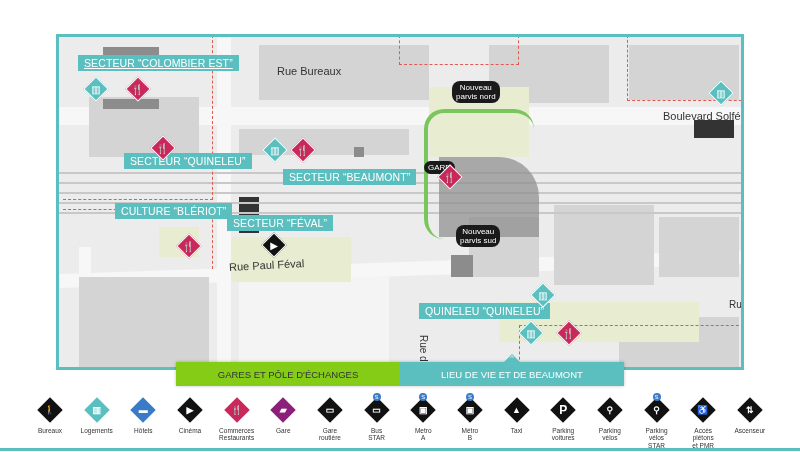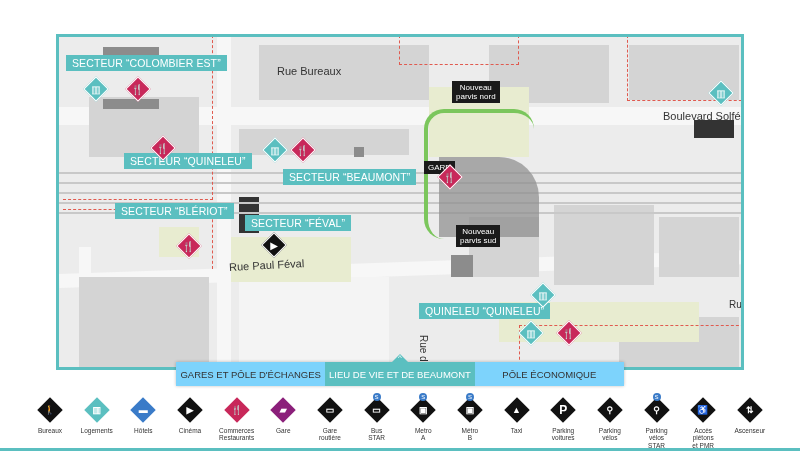--- a/index.html
+++ b/index.html
@@ -10,26 +10,26 @@
   .block.dark { background: #8c8c8c; }
   .block.black { background: #333333; }
   .block.light { background: #f4f4f4; }
   .road { position: absolute; background: #f7f7f7; }
   .green { position: absolute; background: #e8ecd0; }
   .greenline { position: absolute; border: 4px solid #7bc65c; border-radius: 20px; }
   .rail { position: absolute; height: 2px; background: #c8c8c8; }
   .boundary { position: absolute; border: 1px dashed #e05a4f; }
   .street { position: absolute; font-size: 11px; color: #333; white-space: nowrap; }
   .sector { position: absolute; background: #5bbfc0; color: #fff; font-size: 10.5px; padding: 2px 6px; white-space: nowrap; letter-spacing: 0.1px; }
-  .blackbox { position: absolute; background: #1a1a1a; color: #fff; font-size: 8px; text-align: center; padding: 2px 4px; line-height: 1.15; }
+  .blackbox { position: absolute; background: #1a1a1a; color: #fff; font-size: 8px; text-align: center; padding: 2px 4px; line-height: 1.15; border-radius: 8px; }
   .dmd { position: absolute; width: 26px; height: 26px; }
   .dmd .sq { position: absolute; left: 4px; top: 4px; width: 18px; height: 18px; transform: rotate(45deg); border: 1px solid #fff; }
   .dmd .gl { position: absolute; left: 0; top: 0; width: 26px; height: 26px; display: flex; align-items: center; justify-content: center; color: #fff; font-size: 10px; }
   .tabs { position: absolute; left: 176px; top: 362px; width: 448px; height: 24px; display: flex; box-shadow: 0 0 3px rgba(0,0,0,0.25); background: #fff; }
-  .tab { flex: 1; display: flex; align-items: center; justify-content: center; font-size: 9.5px; color: #333; cursor: pointer; background: #7dd3fc; }
+  .tab { flex: 1; display: flex; align-items: center; justify-content: center; font-size: 9.5px; color: #333; cursor: pointer; background: #84cc16; }
   .tab.active { background: #5bbfc0; color: #fff; position: relative; }
   .tab.active::before { content: ""; position: absolute; top: -8px; left: 50%; transform: translateX(-50%); border-left: 8px solid transparent; border-right: 8px solid transparent; border-bottom: 8px solid #5bbfc0; }
   .caret { position: absolute; top: -9px; left: 50%; transform: translateX(-50%); font-size: 8px; color: #fff; z-index: 2; }
   .legend { position: absolute; left: 28px; top: 396px; width: 744px; display: flex; justify-content: space-between; }
   .leg { width: 44px; display: flex; flex-direction: column; align-items: center; }
   .leg .ico { position: relative; width: 28px; height: 28px; }
   .leg .ico .sq { position: absolute; left: 5px; top: 5px; width: 18px; height: 18px; transform: rotate(45deg); }
   .leg .ico .gl { position: absolute; inset: 0; display: flex; align-items: center; justify-content: center; color: #fff; font-size: 9px; font-weight: bold; }
   .leg .ico .badge { position: absolute; left: 10px; top: -3px; width: 8px; height: 8px; border-radius: 50%; background: #3a7bc8; color: #fff; font-size: 6px; line-height: 8px; text-align: center; }
   .leg .lbl { margin-top: 3px; font-size: 6.5px; color: #333; text-align: center; line-height: 1.15; white-space: pre-line; }
@@ -84,25 +84,25 @@
     <div class="boundary" style="left:4px;top:172px;width:150px;height:60px;border-left:none;border-bottom:none;"></div>
     <div class="boundary" style="left:460px;top:288px;width:230px;height:40px;border-right:none;border-bottom:none;"></div>
 
     <div class="street" style="left:218px;top:28px;">Rue Bureaux</div>
     <div class="street" style="left:604px;top:73px;width:80px;overflow:hidden;">Boulevard Solférino</div>
     <div class="street" style="left:170px;top:222px;transform:rotate(-3deg);">Rue Paul Féval</div>
 
     <div class="street" style="left:370px;top:298px;transform:rotate(90deg);transform-origin:left top;font-size:10px;">Rue de</div>
     <div class="street" style="left:670px;top:262px;font-size:10px;">Rue</div>
 
-    <div class="sector" style="left:7px;top:18px;">SECTEUR “COLOMBIER EST”</div>
+    <div class="sector" style="left:19px;top:18px;text-decoration:underline;">SECTEUR “COLOMBIER EST”</div>
     <div class="sector" style="left:65px;top:116px;">SECTEUR “QUINELEU”</div>
     <div class="sector" style="left:224px;top:132px;">SECTEUR “BEAUMONT”</div>
-    <div class="sector" style="left:56px;top:166px;">SECTEUR “BLÉRIOT”</div>
-    <div class="sector" style="left:186px;top:178px;">SECTEUR “FÉVAL”</div>
+    <div class="sector" style="left:56px;top:166px;">CULTURE “BLÉRIOT”</div>
+    <div class="sector" style="left:168px;top:178px;">SECTEUR “FÉVAL”</div>
     <div class="sector" style="left:360px;top:266px;">QUINELEU “QUINELEU”</div>
 
     <div class="blackbox" style="left:393px;top:44px;white-space:pre-line;">Nouveau
 parvis nord</div>
     <div class="blackbox" style="left:365px;top:124px;">GARE</div>
     <div class="blackbox" style="left:397px;top:188px;white-space:pre-line;">Nouveau
 parvis sud</div>
 
     <div class="dmd" style="left:24px;top:39px;">
         <div class="sq" style="background:#5bbfc0;"></div>
@@ -153,21 +153,20 @@
         <div class="gl">🍴</div>
       </div>
   </div>
 
   <div class="tabs">
     <div class="tab">GARES ET PÔLE D'ÉCHANGES</div>
     <div class="tab active">
       <span class="caret">^</span>
       <span>LIEU DE VIE ET DE BEAUMONT</span>
     </div>
-    <div class="tab">PÔLE ÉCONOMIQUE</div>
   </div>
 
   <div class="legend">
     <div class="leg">
       <div class="ico">
           <div class="sq" style="background:#111;"></div>
           <div class="gl">🚶</div>
         </div>
       <div class="lbl">Bureaux</div>
     </div>

